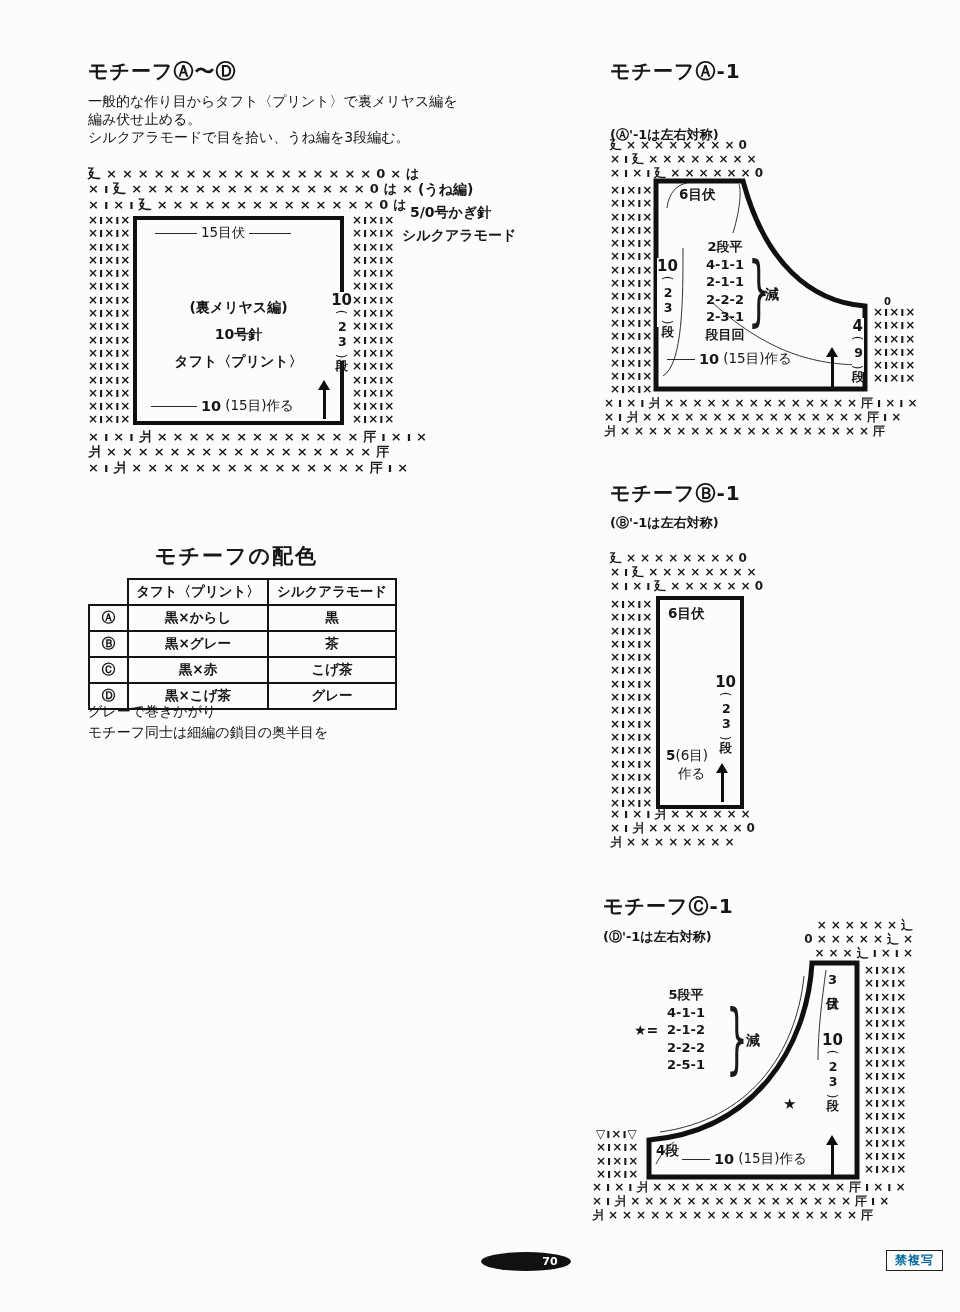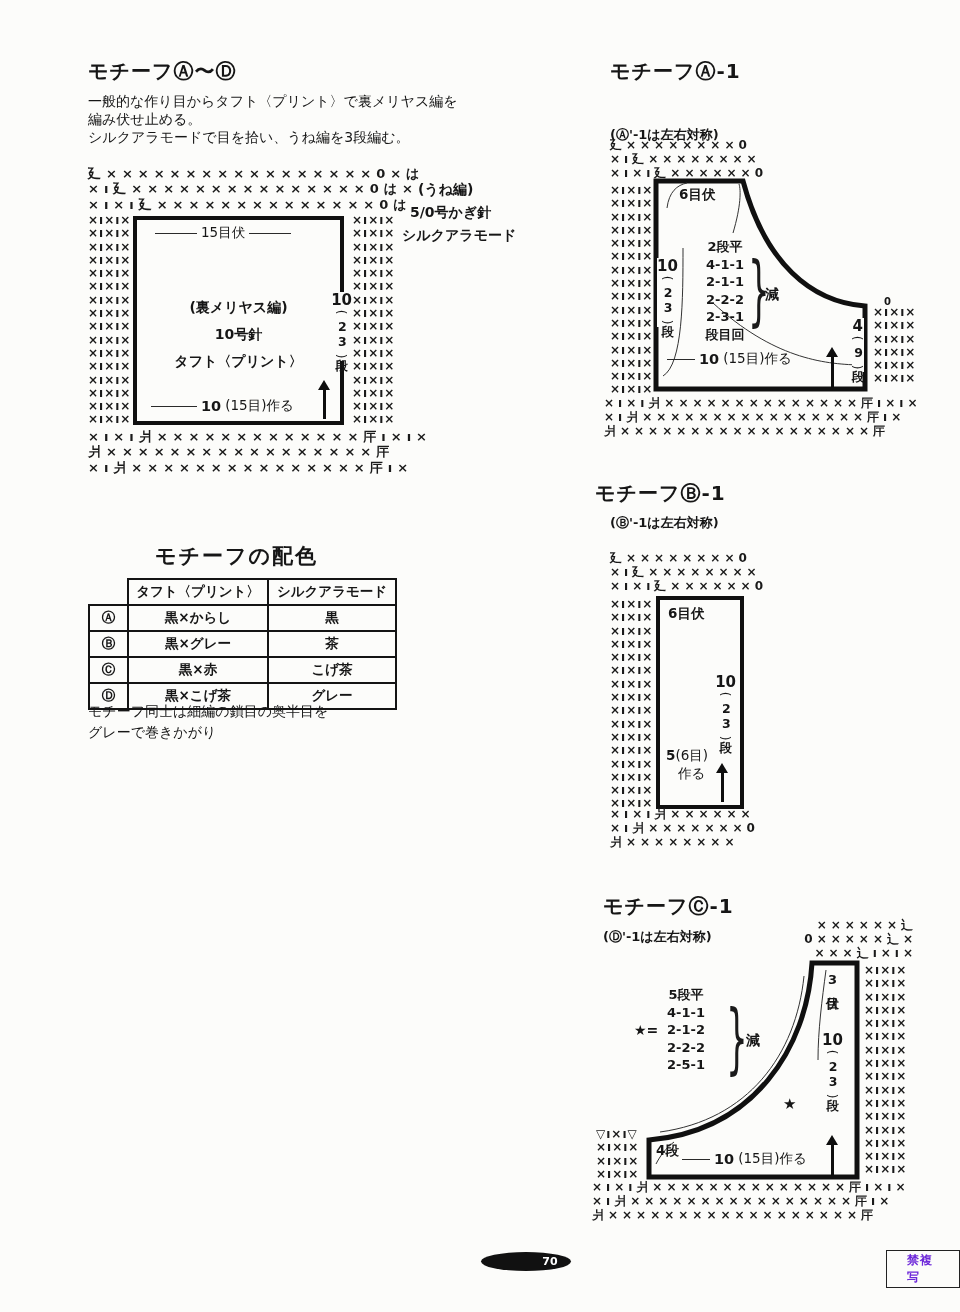--- a/index.html
+++ b/index.html
@@ -40,21 +40,21 @@
   
   .ctable{border-collapse:collapse;font-weight:600;}
   .ctable td,.ctable th{border:2px solid #141414;text-align:center;font-size:13.5px;padding:0;}
   .ctable th{height:24px;}
   .ctable td{height:24px;}
   .ctable .corner{border:none;background:transparent;}
   .tbl-title{font-size:21px;font-weight:bold;letter-spacing:2px;}
   
   .pagenum{width:42px;height:19px;border-radius:50%;background:#111;color:#fff;
     font-size:11px;font-weight:bold;display:flex;align-items:center;justify-content:center;padding-left:48px;}
-  .stamp{border:1.6px solid #222;font-size:12px;font-weight:bold;padding:1px 20px;letter-spacing:1px;color:#6d28d9;}
+  .stamp{border:1.6px solid #222;font-size:12px;font-weight:bold;padding:1px 8px;letter-spacing:1px;color:#0369a1;}
 </style>
 </head>
 <body>
 
 <div class="page">
 
   <div class="abs h-main" style="left:88px;top:58px;">モチーフⒶ〜Ⓓ</div>
 
   <div class="abs body-text" style="left:88px;top:92px;">
     <div>一般的な作り目からタフト〈プリント〉で裏メリヤス編を</div>
@@ -164,22 +164,22 @@
       <td>こげ茶</td>
     </tr>
     <tr>
       <td>Ⓓ</td>
       <td>黒×こげ茶</td>
       <td>グレー</td>
     </tr>
   </tbody>
     </table>
   <div class="abs body-text" style="left:88px;top:701px;line-height:21px;">
+    <div>グレーで巻きかがり</div>
     <div>モチーフ同士は細編の鎖目の奥半目を</div>
-    <div>グレーで巻きかがり</div>
   </div>
 
   <div class="abs h-main" style="left:610px;top:58px;">モチーフⒶ-1</div>
   <div class="abs h-sub" style="left:610px;top:92px;margin-top:34px;">(Ⓐ'-1は左右対称)</div>
 
   <div class="abs symgrid hrows-sm" style="left:610px;top:138px;">
       <div class="symrow">廴××××××××0</div>
       <div class="symrow">×ı廴××××××××</div>
       <div class="symrow">×ı×ı廴××××××0</div>
     </div>
@@ -250,21 +250,21 @@
       <div class="symrow">×ı×ı×</div>
       <div class="symrow">×ı×ı×</div>
       <div class="symrow">×ı×ı×</div>
     </div>
   <div class="abs symgrid hrows-sm" style="left:604px;top:396px;">
       <div class="symrow">×ı×ı爿××××××××××××××厈ı×ı×</div>
       <div class="symrow">×ı爿××××××××××××××××厈ı×</div>
       <div class="symrow">爿××××××××××××××××××厈</div>
     </div>
 
-  <div class="abs h-main" style="left:595px;top:480px;">モチーフⒷ-1</div>
+  <div class="abs h-main" style="left:610px;top:480px;">モチーフⒷ-1</div>
   <div class="abs h-sub" style="left:610px;top:514px;">(Ⓑ'-1は左右対称)</div>
 
   <div class="abs symgrid hrows-sm" style="left:610px;top:551px;">
       <div class="symrow">廴××××××××0</div>
       <div class="symrow">×ı廴××××××××</div>
       <div class="symrow">×ı×ı廴××××××0</div>
     </div>
   <div class="abs symgrid vcol" style="left:610px;top:598px;">
       <div class="symrow">×ı×ı×</div>
       <div class="symrow">×ı×ı×</div>

